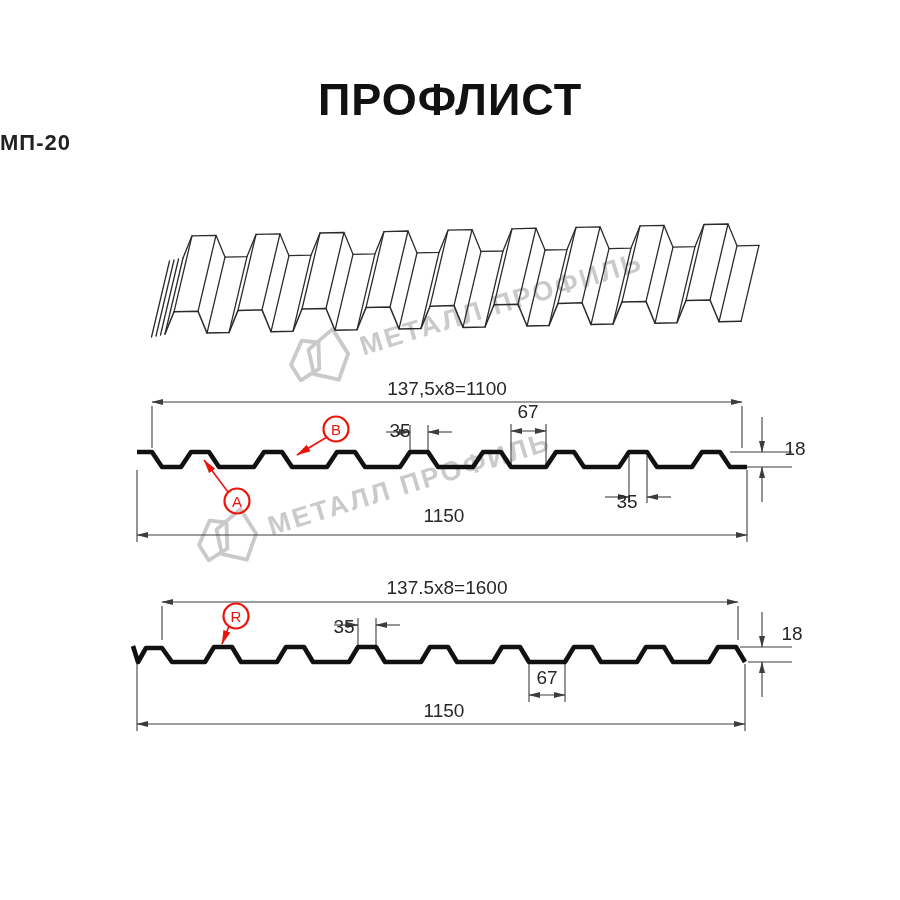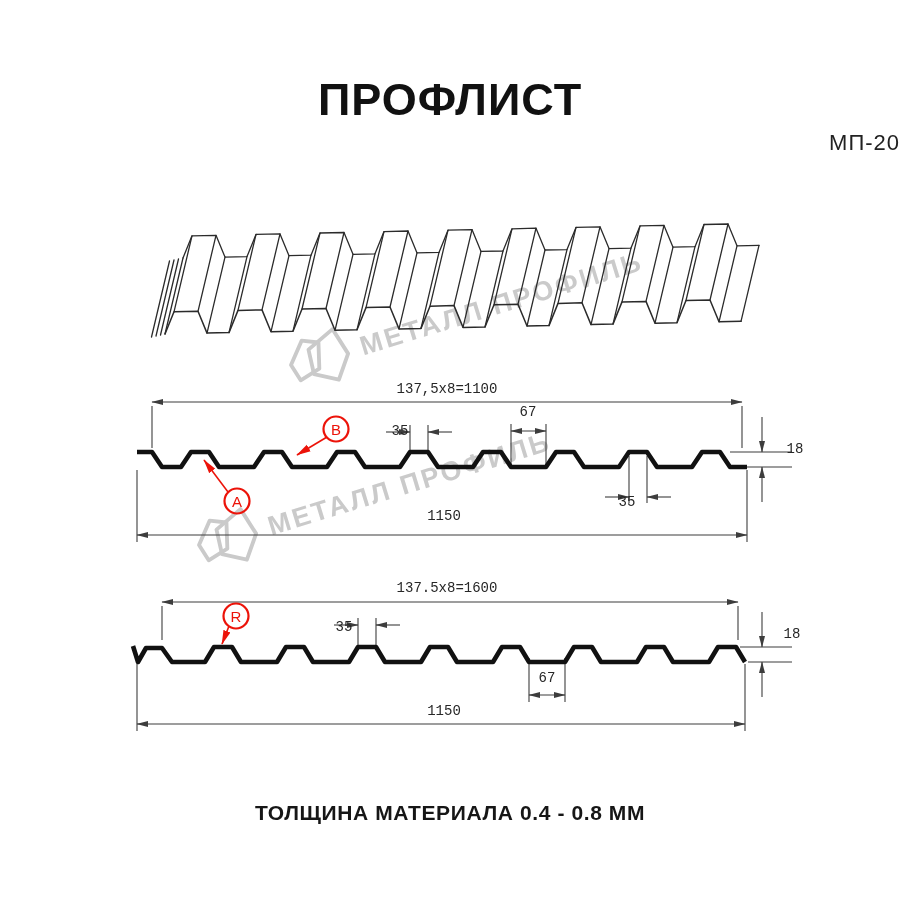--- a/index.html
+++ b/index.html
@@ -1,41 +1,41 @@
 <!DOCTYPE html>
 <html style="--red: #ec1309; --wm: #cacaca; --ink: #111111; --dim: #3d3d3d;"><head>
 <meta charset="utf-8">
 <style>
   html,body{margin:0;padding:0;background:#fff;}
   .stage{position:relative;width:900px;height:900px;background:#fff;overflow:hidden;
          font-family:"Liberation Sans",sans-serif;}
   .title{position:absolute;left:0;right:0;top:74px;text-align:center;
          font-size:45px;font-weight:700;letter-spacing:1px;color:var(--ink,#0b0b0b);}
-  .subtitle{position:absolute;left:0;right:0;top:130px;text-align:right;
-         font-size:22px;font-weight:400;letter-spacing:1px;color:#222;margin-left:9px;}
+  .subtitle{position:absolute;left:0;right:0;top:130px;text-align:left;
+         font-size:22px;font-weight:700;letter-spacing:1px;color:#222;}
   .footer{position:absolute;left:0;right:0;top:801px;text-align:center;
          font-size:21px;font-weight:600;letter-spacing:.6px;color:#161616;}
   .wm{position:absolute;display:flex;align-items:center;gap:10px;z-index:1;
       transform:rotate(-17deg);transform-origin:0 50%;color:var(--wm,#cacaca);}
   .wm1{left:288px;top:341px;}
   .wm2{left:196px;top:521px;}
   .wm-text{font-size:27px;font-weight:700;letter-spacing:2.5px;white-space:nowrap;}
   .wm-logo path{stroke:var(--wm,#cacaca);stroke-width:4;fill:none;stroke-linejoin:round;}
   svg.cs,svg.d3{position:absolute;z-index:2;overflow:visible;}
   .dl line{stroke:var(--dim,#3d3d3d);stroke-width:1.1;}
   .pf{stroke:var(--ink,#111);stroke-width:4.6;fill:none;stroke-linejoin:round;}
   .d3line{stroke:#2b2b2b;stroke-width:1.3;fill:none;stroke-linejoin:round;stroke-linecap:round;}
   .rl{stroke:var(--red,#ec1309);stroke-width:1.6;}
   .rc{stroke:var(--red,#ec1309);stroke-width:2.2;fill:none;}
   .rt{fill:var(--red,#ec1309);font-size:15px;font-weight:500;text-anchor:middle;dominant-baseline:central;
       font-family:"Liberation Sans",sans-serif;}
   .mk{fill:var(--dim,#3d3d3d);}
   .mkr{fill:var(--red,#ec1309);}
-  .dim{position:absolute;transform:translate(-50%,-50%);font-size:14px;color:#272727;
-       white-space:nowrap;z-index:3;font-family:Liberation Mono, monospace;}
+  .dim{position:absolute;transform:translate(-50%,-50%);font-size:19px;color:#272727;
+       white-space:nowrap;z-index:3;}
 </style>
 </head>
 <body>
 
 <div class="stage">
 
   <div class="title">ПРОФЛИСТ</div>
   <div class="subtitle">МП-20</div>
 
   <div class="wm wm1">
@@ -159,15 +159,14 @@
       <text class="rt" x="136" y="56">R</text>
     </g>
   </svg>
 
   <div class="dim" style="left:447px;top:588px">137.5x8=1600</div>
   <div class="dim" style="left:344px;top:627px">35</div>
   <div class="dim" style="left:547px;top:678px">67</div>
   <div class="dim" style="left:792px;top:634px">18</div>
   <div class="dim" style="left:444px;top:711px">1150</div>
 
-  <div class="footer">ТОЛЩИНА МАТЕРИАЛА 0.4 - 0.8 ММ</div>
 
 </div>
 
 </body></html>

